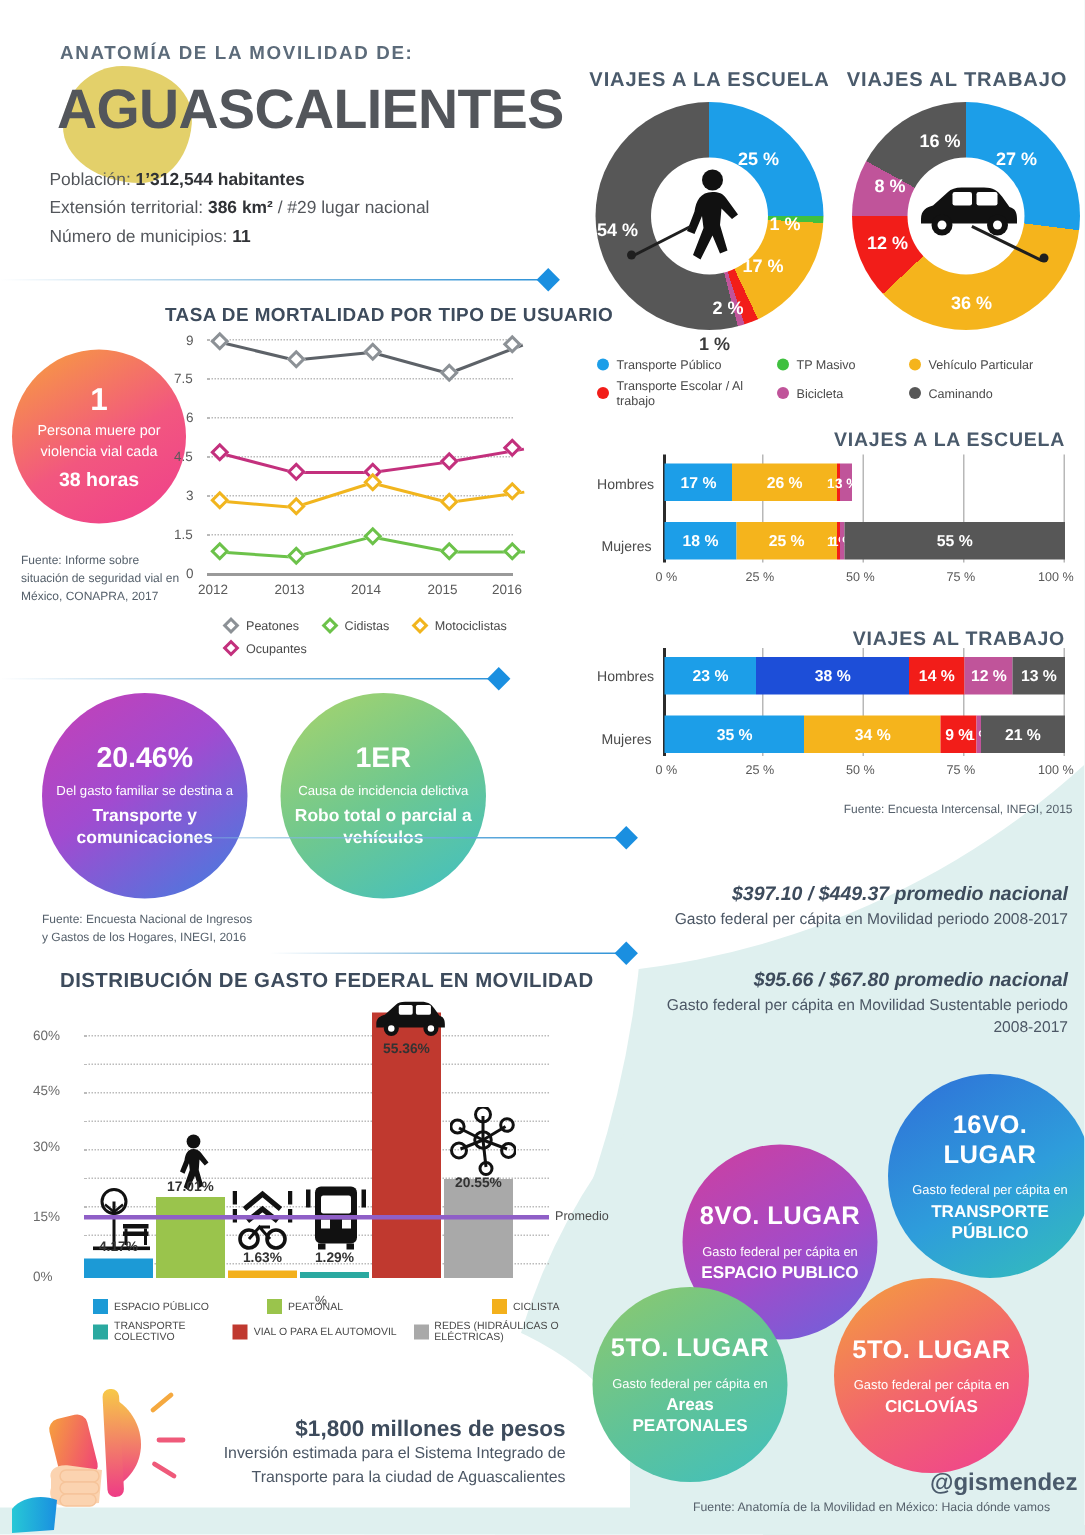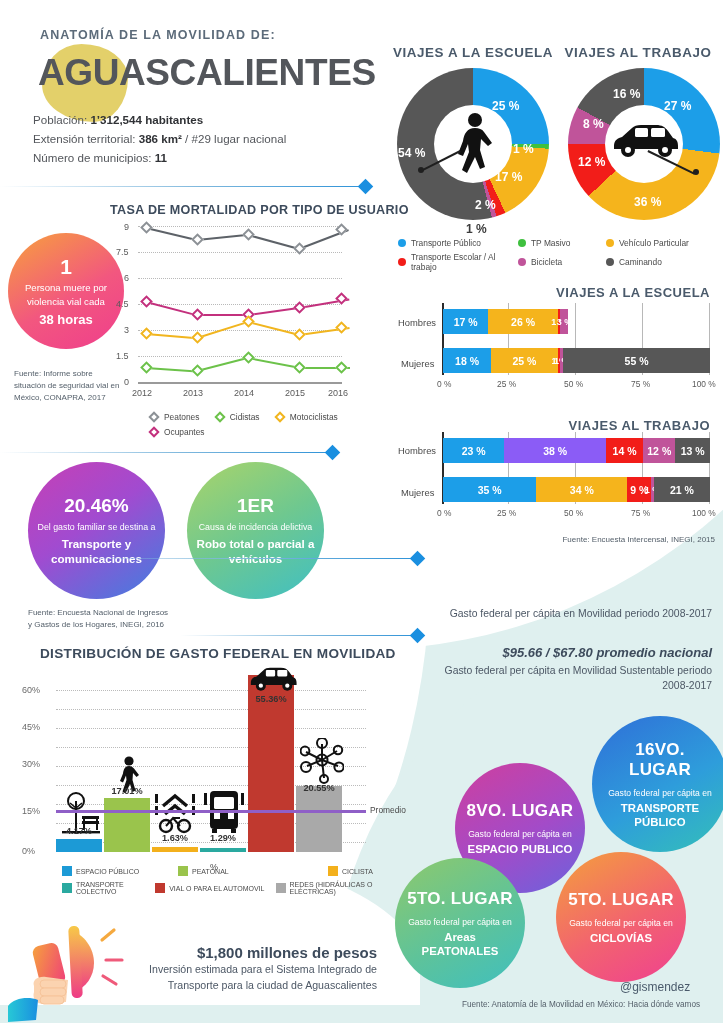--- a/index.html
+++ b/index.html
@@ -200,21 +200,21 @@
   
   .mega-amt {
     position: absolute; font-size: 15px; font-weight: bold; color: #3d4b5c;
     text-align: right;
   }
   .mega-desc {
     position: absolute; font-size: 10.6px; color: #4c5765;
     text-align: right; line-height: 16px;
   }
   .handle {
-    position: absolute; font-size: 12px; font-weight: normal; color: #4a5a6b;
+    position: absolute; font-size: 16px; font-weight: bold; color: #4a5a6b;
   }
   .footer-src {
     position: absolute; font-size: 8.2px; color: #55606b;
   }
   svg { display: block; }
 </style>
 </head>
 <body>
 
 <div id="page">
@@ -455,21 +455,21 @@
   <div class="stack-cat" style="left:398px;top:445px;">Hombres</div>
   <div class="stack-cat" style="left:401px;top:487px;">Mujeres</div>
   <div class="stack-yaxis" style="left:442px;top:432px;height:72px;"></div>
   <div class="stack-tick" style="left:508px;top:432px;height:72px;"></div>
   <div class="stack-tick" style="left:575px;top:432px;height:72px;"></div>
   <div class="stack-tick" style="left:642px;top:432px;height:72px;"></div>
   <div class="stack-tick" style="left:709px;top:432px;height:72px;"></div>
 
   <div class="stack-row" style="left:443px;top:438px;width:267px;">
     <div class="stack-seg" style="width:61.41px;background:#1c9ee8">23 %</div>
-    <div class="stack-seg" style="width:101.46px;background:#8b5cf6">38 %</div>
+    <div class="stack-seg" style="width:101.46px;background:#1d4ed8">38 %</div>
     <div class="stack-seg" style="width:37.38px;background:#f21d19">14 %</div>
     <div class="stack-seg" style="width:32.04px;background:#c0549a">12 %</div>
     <div class="stack-seg" style="width:34.71px;background:#575757">13 %</div>
   </div>
   <div class="stack-row" style="left:443px;top:477px;width:267px;">
     <div class="stack-seg" style="width:93.45px;background:#1c9ee8">35 %</div>
     <div class="stack-seg" style="width:90.78px;background:#f5b41c">34 %</div>
     <div class="stack-seg" style="width:24.03px;background:#f21d19">9 %</div>
     <div class="stack-seg" style="width:2.67px;background:#c0549a;font-size:9px;">1 %</div>
     <div class="stack-seg" style="width:56.07px;background:#575757">21 %</div>
@@ -497,20 +497,21 @@
     <div style="font-size:8.8px;margin-top:5px;">Causa de incidencia delictiva</div>
     <div style="font-size:11.6px;font-weight:bold;margin-top:4px;line-height:15px;">Robo total o parcial a</div>
     <div style="font-size:11.6px;font-weight:bold;line-height:15px;">vehículos</div>
   </div>
 
   <div class="divider" style="left:60px;top:558px;width:355px;"></div>
   <div class="diamond" style="left:412px;top:553px;"></div>
   <div class="divider" style="left:180px;top:635px;width:235px;"></div>
   <div class="diamond" style="left:412px;top:630px;"></div>
 
+  <div class="spend-amt" style="left:420px;top:588px;width:292px;">$397.10 / $449.37 promedio nacional</div>
   <div class="spend-desc" style="left:420px;top:606px;width:292px;">Gasto federal per cápita en Movilidad periodo 2008-2017</div>
   <div class="spend-amt" style="left:420px;top:645px;width:292px;">$95.66 / $67.80 promedio nacional</div>
   <div class="spend-desc" style="left:420px;top:663px;width:292px;">Gasto federal per cápita en Movilidad Sustentable periodo 2008-2017</div>
 
   <div class="sec-title" style="left:40px;top:646px;font-size:13.6px;">DISTRIBUCIÓN DE GASTO FEDERAL EN MOVILIDAD</div>
 
   <div class="bar-ax" style="left:22px;top:685px;">60%</div>
   <div class="bar-ax" style="left:22px;top:722px;">45%</div>
   <div class="bar-ax" style="left:22px;top:759px;">30%</div>
   <div class="bar-ax" style="left:22px;top:806px;">15%</div>

